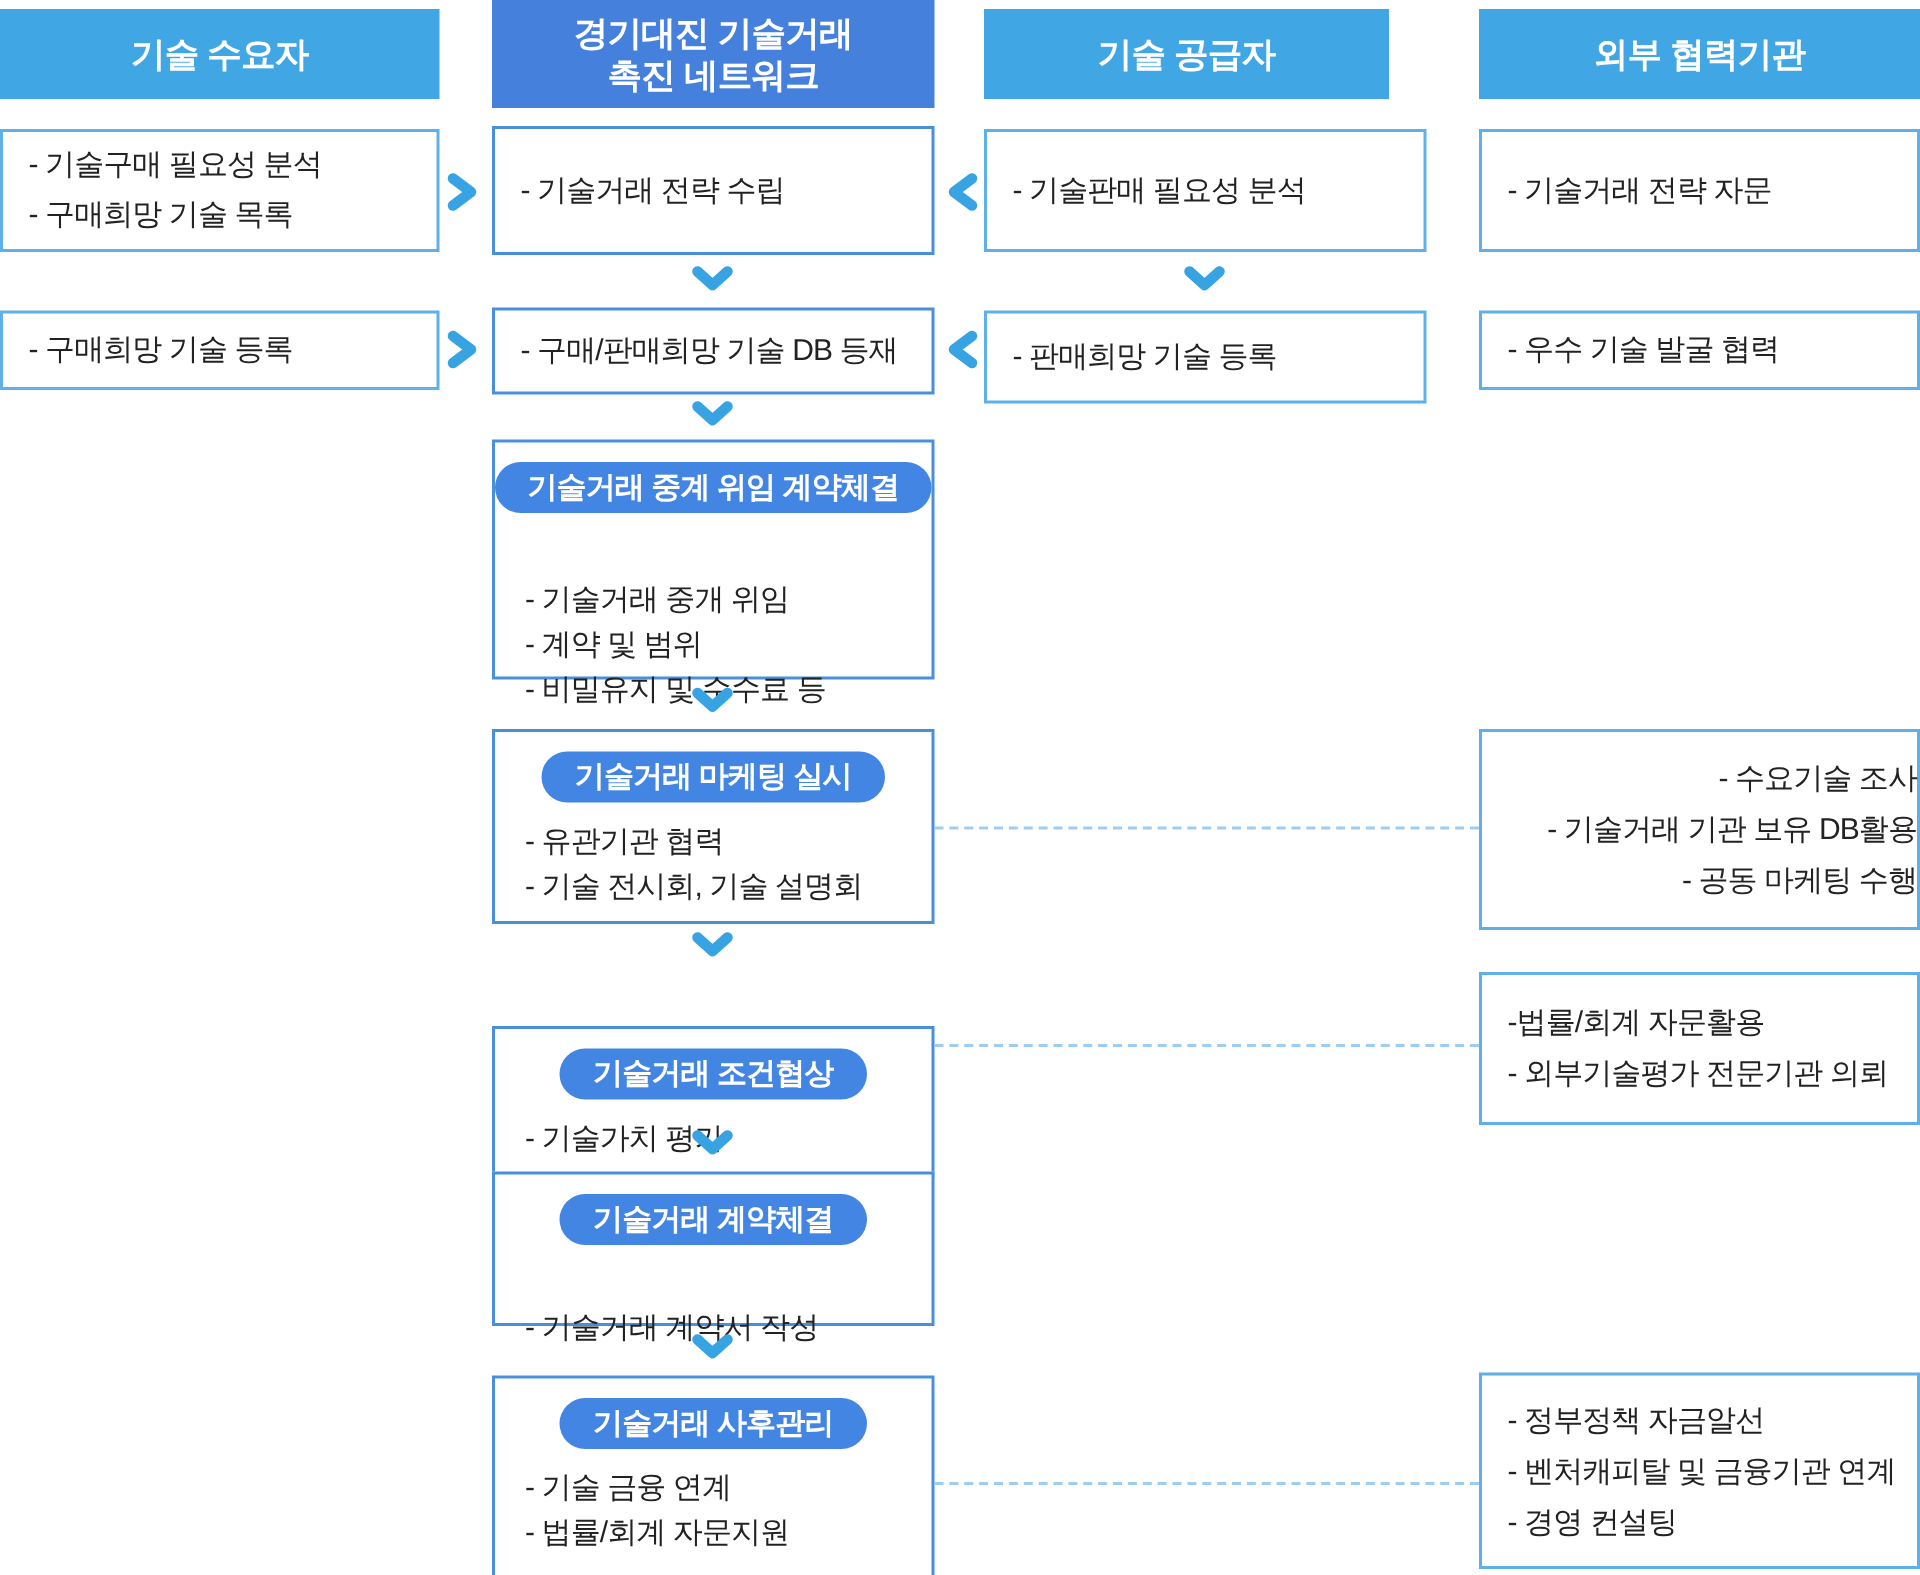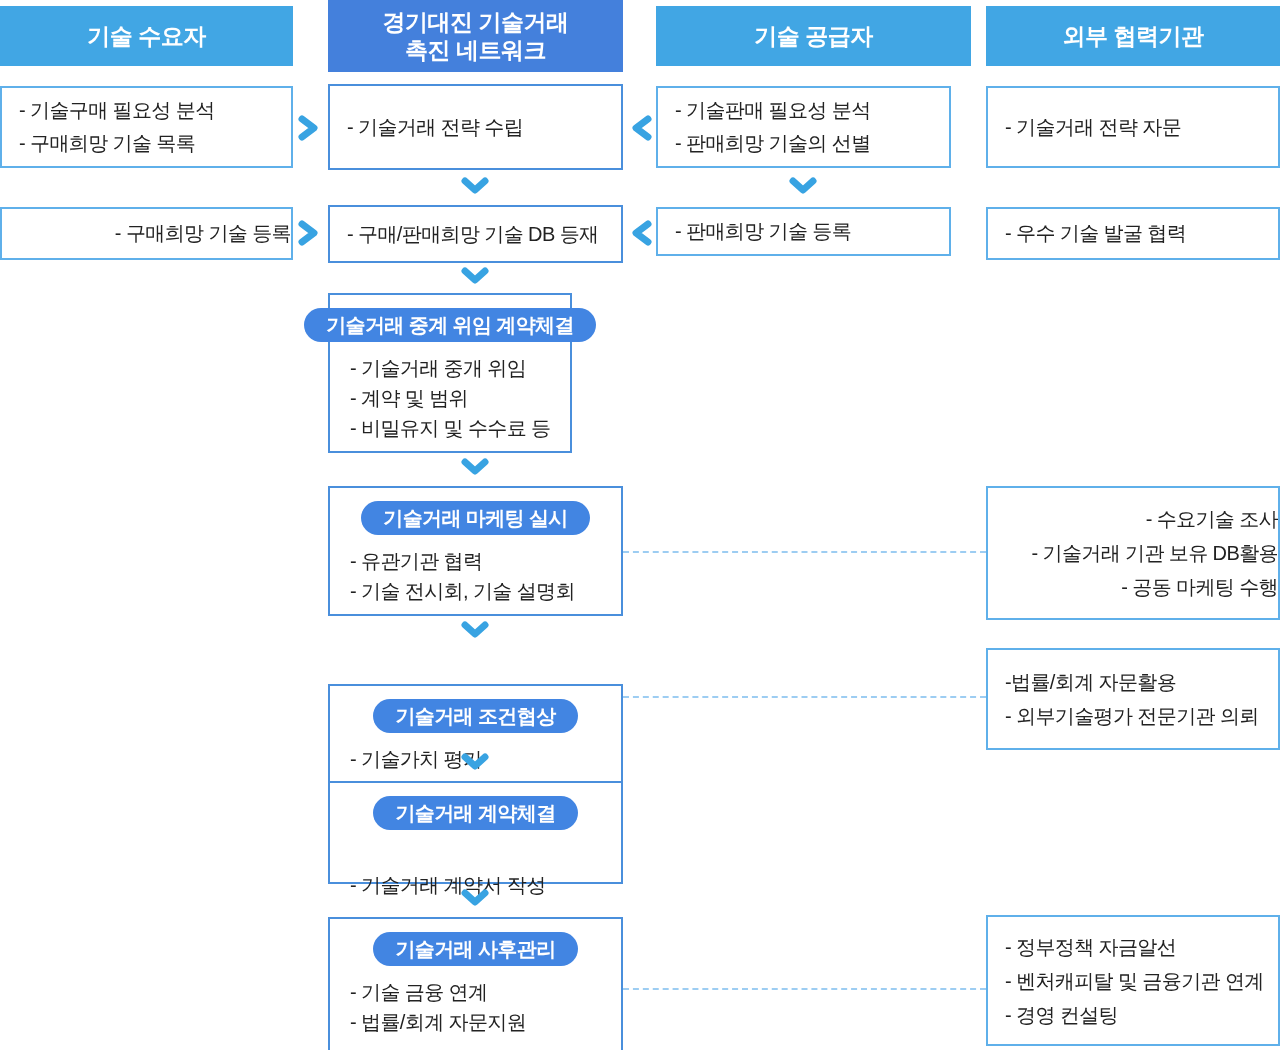--- a/index.html
+++ b/index.html
@@ -31,56 +31,55 @@
 
 <div class="canvas">
 
   <div class="hdr hdr-light" style="left:0;width:293px;">
     <span>기술 수요자</span>
   </div>
   <div class="hdr hdr-dark" style="left:328px;width:295px;">
     <span>경기대진 기술거래</span>
     <span>촉진 네트워크</span>
   </div>
-  <div class="hdr hdr-light" style="left:656px;width:315px;">
+  <div class="hdr hdr-light" style="left:656px;width:270px;">
     <span>기술 공급자</span>
   </div>
   <div class="hdr hdr-light" style="left:986px;width:294px;">
     <span>외부 협력기관</span>
   </div>
 
   <div class="box box-side fill" style="left:0;top:86px;width:293px;height:82px;">
     <div>- 기술구매 필요성 분석</div>
     <div>- 구매희망 기술 목록</div>
   </div>
   <div class="box box-center fill" style="left:328px;top:84px;width:295px;height:86px;">
     <div>- 기술거래 전략 수립</div>
   </div>
   <div class="box box-side fill" style="left:656px;top:86px;width:295px;height:82px;">
     <div>- 기술판매 필요성 분석</div>
-    <div>- 판매희망 기술의 선별</div>
   </div>
   <div class="box box-side fill" style="left:986px;top:86px;width:294px;height:82px;">
     <div>- 기술거래 전략 자문</div>
   </div>
 
-  <div class="box box-side fill" style="left:0;top:207px;width:293px;height:53px;align-items:flex-end;">
+  <div class="box box-side fill" style="left:0;top:207px;width:293px;height:53px;">
     <div>- 구매희망 기술 등록</div>
   </div>
   <div class="box box-center fill" style="left:328px;top:205px;width:295px;height:58px;">
     <div>- 구매/판매희망 기술 DB 등재</div>
   </div>
-  <div class="box box-side fill" style="left:656px;top:207px;width:295px;height:49px;">
+  <div class="box box-side fill" style="left:656px;top:207px;width:295px;height:62px;">
     <div>- 판매희망 기술 등록</div>
   </div>
   <div class="box box-side fill" style="left:986px;top:207px;width:294px;height:53px;">
     <div>- 우수 기술 발굴 협력</div>
   </div>
 
-  <div class="box box-center stepbox" style="left:328px;top:293px;width:244px;height:160px;">
+  <div class="box box-center stepbox" style="left:328px;top:293px;width:295px;height:160px;gap:32px;">
     <div class="pill">기술거래 중계 위임 계약체결</div>
     <div class="step-items">
       <div>- 기술거래 중개 위임</div>
       <div>- 계약 및 범위</div>
       <div>- 비밀유지 및 수수료 등</div>
     </div>
   </div>
 
   <div class="box box-center stepbox" style="left:328px;top:486px;width:295px;height:130px;">
     <div class="pill">기술거래 마케팅 실시</div>

